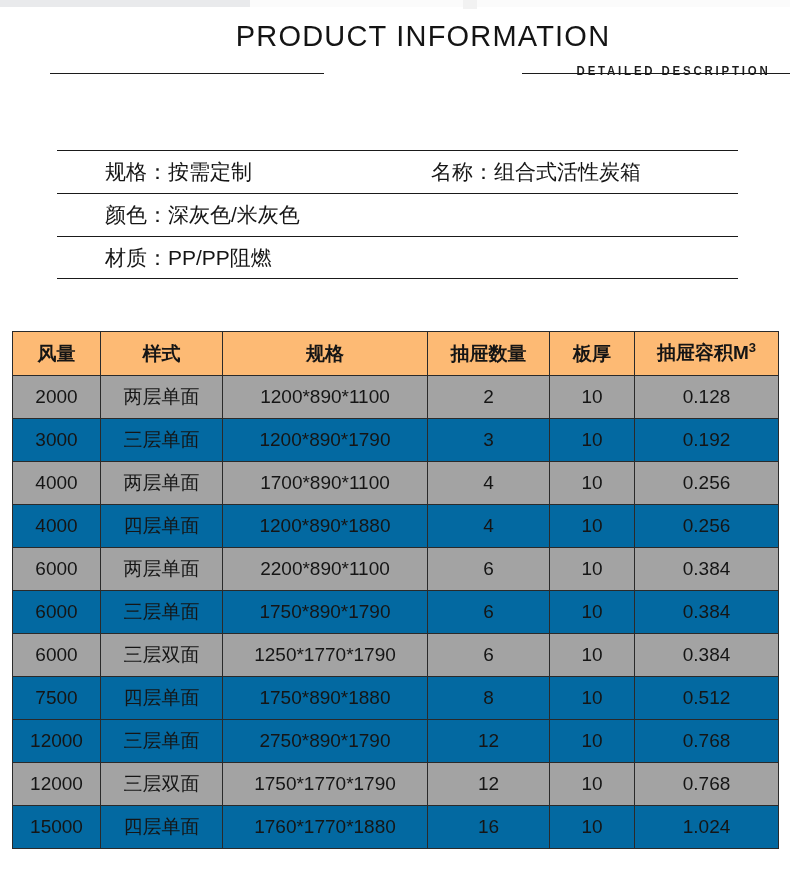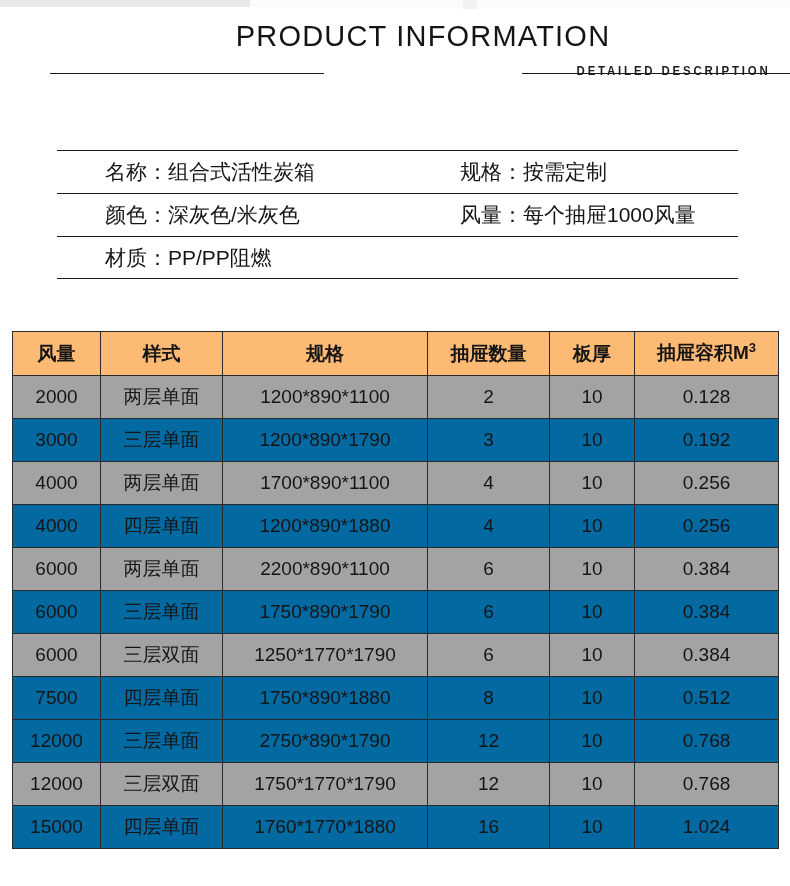--- a/index.html
+++ b/index.html
@@ -165,26 +165,25 @@
   <div class="title-en">PRODUCT INFORMATION</div>
   <div class="subtitle-row">
     <div class="rule rule-left"></div>
     <div class="rule rule-right"></div>
     <div class="subtitle-en">DETAILED DESCRIPTION</div>
   </div>
 </div>
 
 <div class="specbox">
   <div class="spec-row">
+    <div class="spec-cell c2">规格：按需定制</div>
     <div class="spec-cell c1">名称：组合式活性炭箱</div>
-    <div class="spec-cell c2">规格：按需定制</div>
   </div>
   <div class="spec-row">
     <div class="spec-cell c1">颜色：深灰色/米灰色</div>
-    <div class="spec-cell c2">风量：每个抽屉1000风量</div>
   </div>
   <div class="spec-row">
     <div class="spec-cell c1">材质：PP/PP阻燃</div>
     <div class="spec-cell c2"></div>
   </div>
 </div>
 
 <table class="table">
   <thead>
     <tr>

